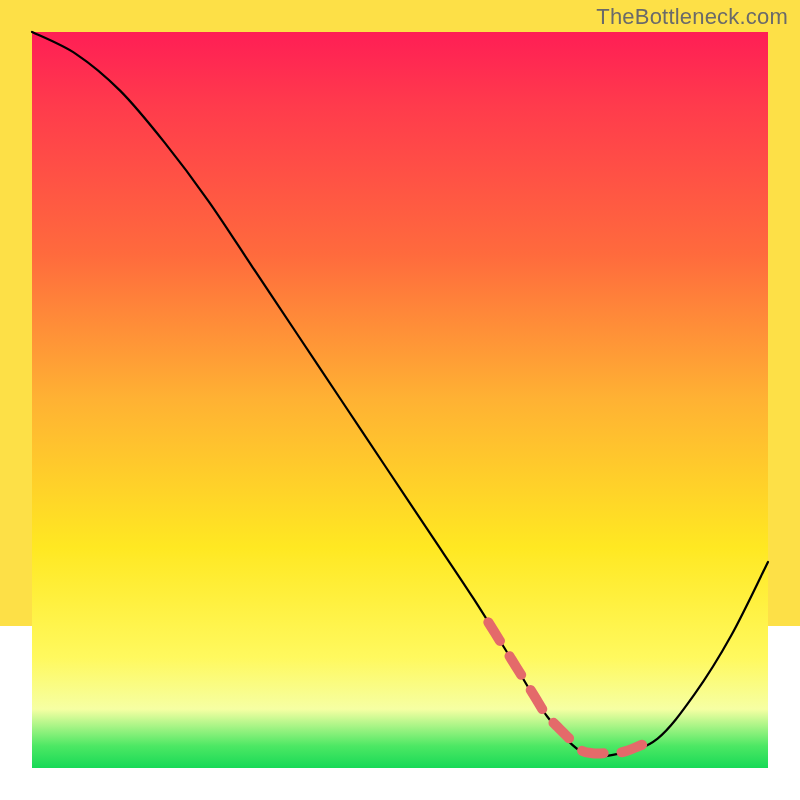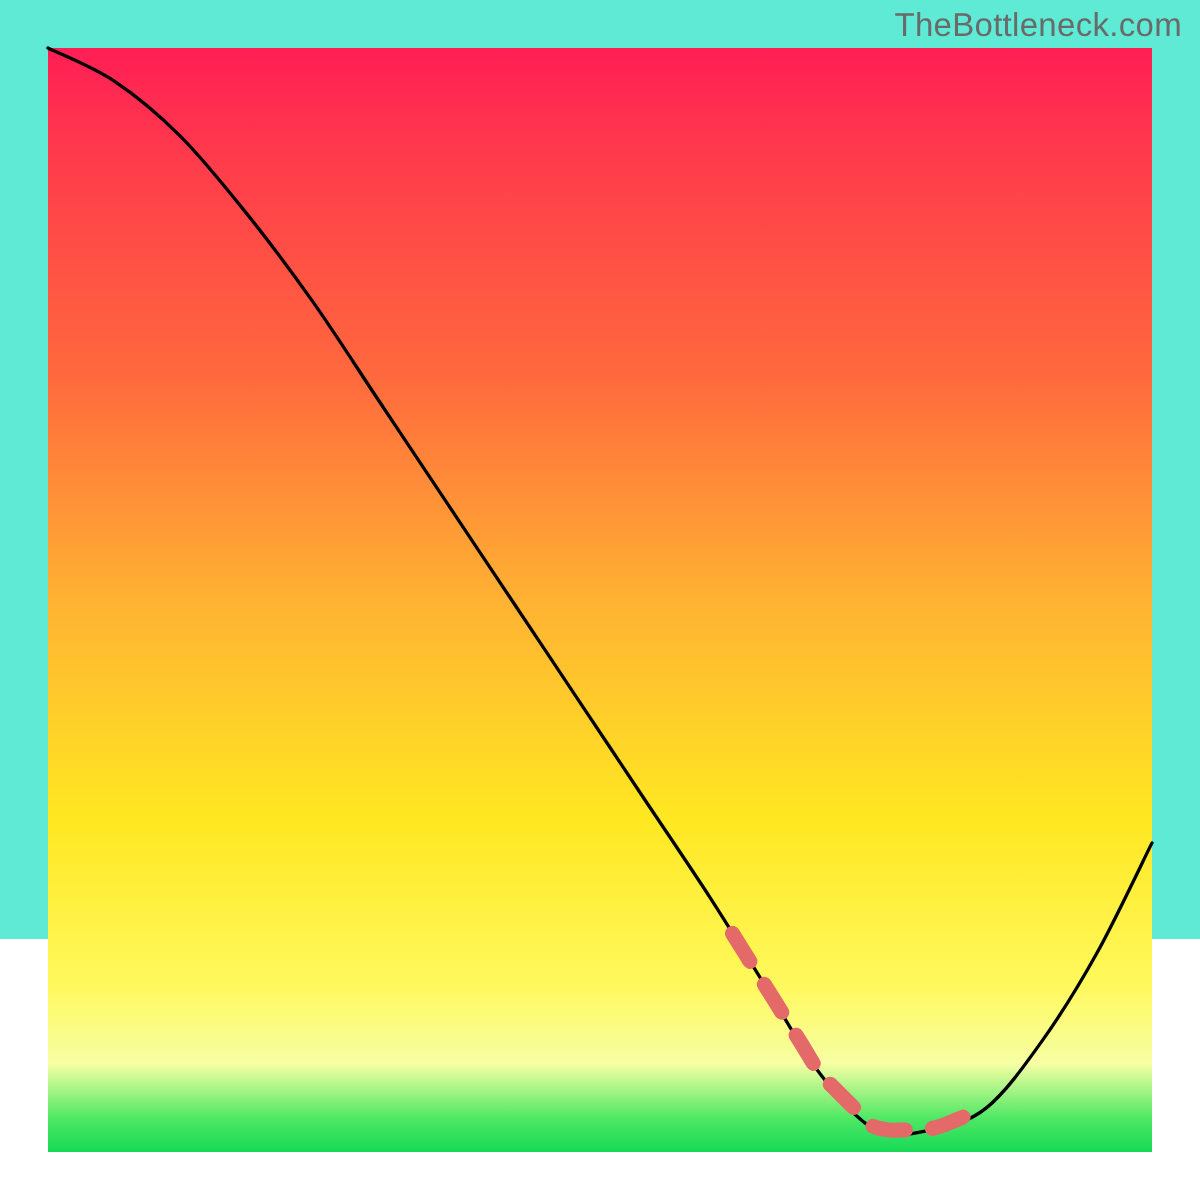--- a/index.html
+++ b/index.html
@@ -1,21 +1,21 @@
 <!DOCTYPE html>
 <html><head>
 <meta charset="utf-8">
 <style>
   * { margin: 0; padding: 0; box-sizing: border-box; }
   html, body { width: 800px; height: 800px; overflow: hidden; background: #fff; }
   .frame {
     position: relative;
     width: 800px;
     height: 626px;
-    background: #5eead4;
+    background: #fde047;
   }
   .attribution {
     position: absolute;
     top: 4px;
     right: 12px;
     font-family: Arial, Helvetica, sans-serif;
     font-size: 22px;
     color: #6a6a6a;
     letter-spacing: 0.2px;
   }

